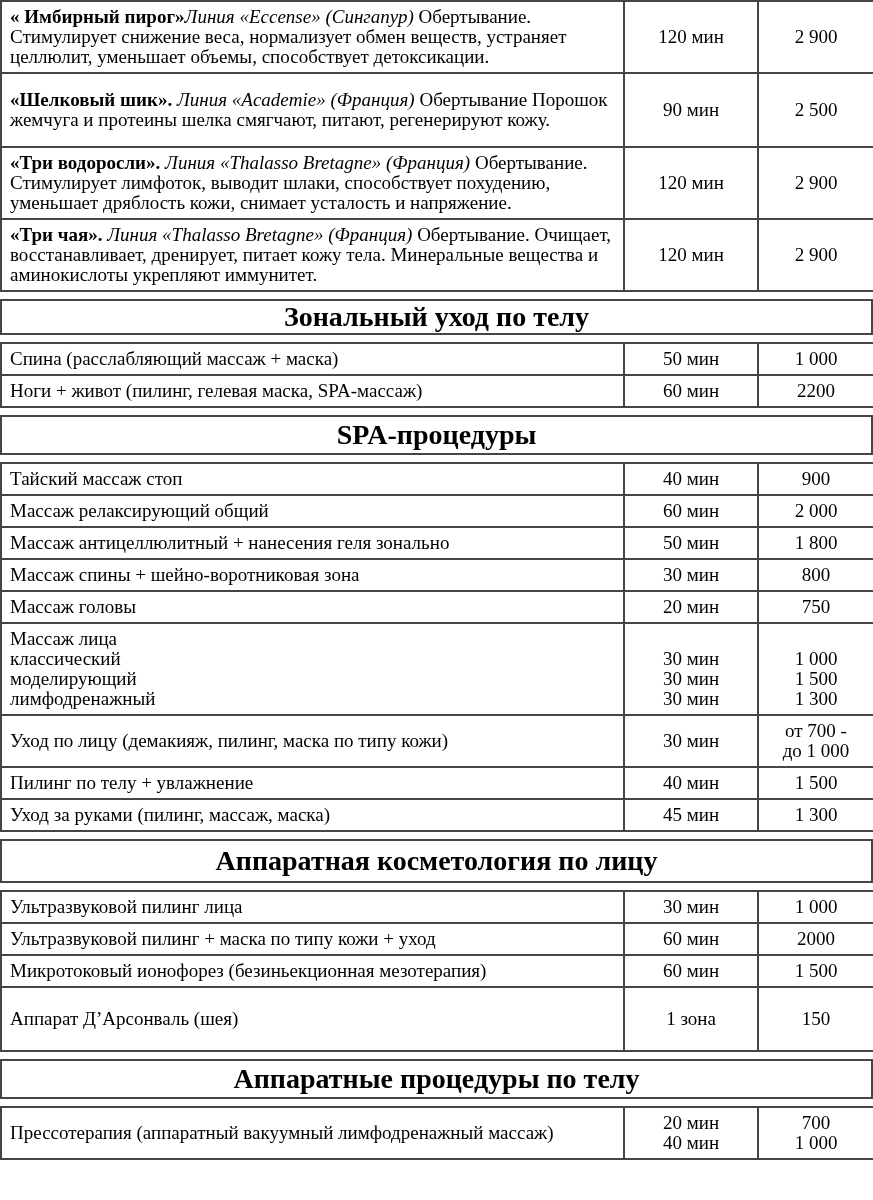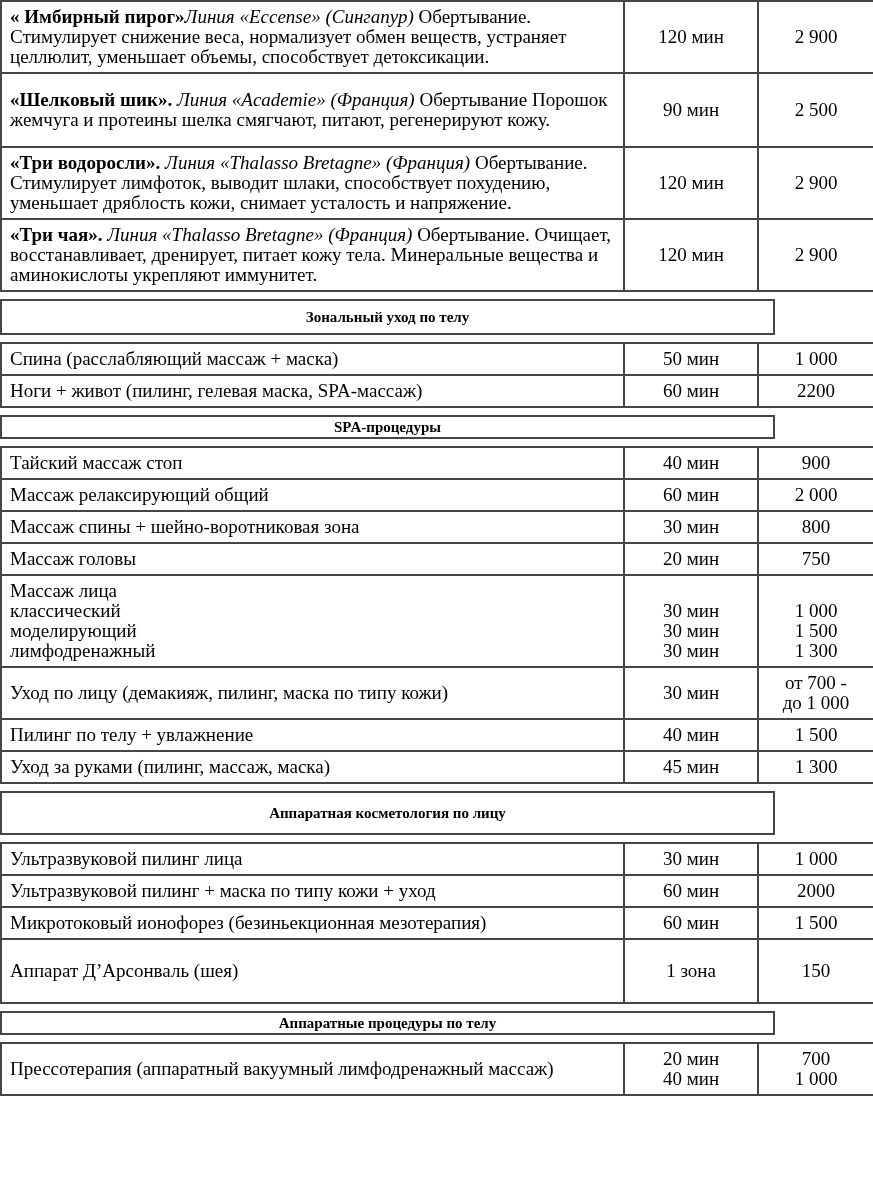--- a/index.html
+++ b/index.html
@@ -30,31 +30,31 @@
   }
   td.desc  { text-align: left; padding-left: 10px; padding-right: 14px; margin-left: 23px; }
   td.dur, td.price { text-align: center; }
   .b { font-weight: bold; }
   .i { font-style: italic; }
   .multiline { white-space: pre-line; }
   tr.row-pad td { padding-top: 16px; padding-bottom: 16px; }
   tr.row-tall td { height: 52px; }
   td.va-bottom { vertical-align: bottom; }
   .section-band {
-    width: 775px;
+    width: 873px;
     box-sizing: border-box;
     border: 2px solid #454545;
     margin: 7px 0;
     text-align: center;
     font-weight: bold;
-    font-size: 15px;
+    font-size: 28px;
     padding: 6px 4px;
   }
   .section-band.pad-lg { padding: 10px 4px; }
-  .section-band.pad-md { padding: 0 4px; }
+  .section-band.pad-md { padding: 8px 4px; }
 </style>
 </head>
 <body>
 
 <div class="sheet">
 
   <table class="price-table">
     <colgroup>
         <col class="c-desc">
         <col class="c-dur">
@@ -115,20 +115,25 @@
     <tbody>
       <tr>
         <td class="desc">Тайский массаж стоп</td>
         <td class="dur">40 мин</td>
         <td class="price">900</td>
       </tr>
       <tr>
         <td class="desc">Массаж релаксирующий общий</td>
         <td class="dur">60 мин</td>
         <td class="price">2 000</td>
+      </tr>
+      <tr>
+        <td class="desc">Массаж антицеллюлитный + нанесения геля зонально</td>
+        <td class="dur">50 мин</td>
+        <td class="price">1 800</td>
       </tr>
       <tr>
         <td class="desc">Массаж спины + шейно-воротниковая зона</td>
         <td class="dur">30 мин</td>
         <td class="price">800</td>
       </tr>
       <tr>
         <td class="desc">Массаж головы</td>
         <td class="dur">20 мин</td>
         <td class="price">750</td>

